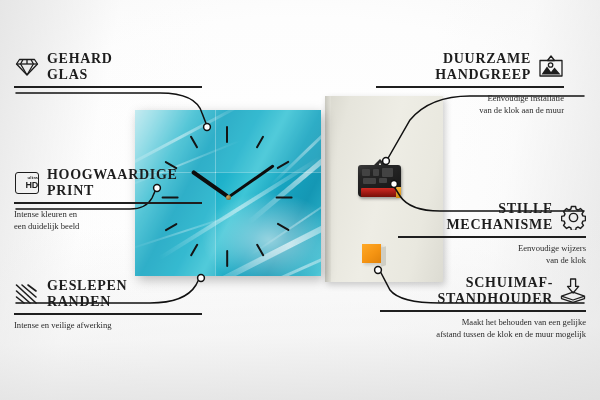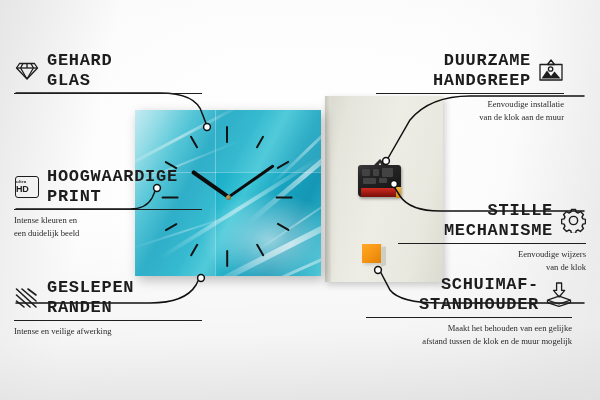--- a/index.html
+++ b/index.html
@@ -171,23 +171,23 @@
 
   .feat-head {
     display: flex;
     align-items: center;
     gap: 7px;
     min-height: 30px;
   }
   .feature.right .feat-head { flex-direction: row-reverse; }
 
   .feat-title {
-    font-family: Liberation Mono, monospace;
+    font-family: Liberation Serif, serif;
     font-weight: bold;
-    font-size: 17px;
+    font-size: 14px;
     letter-spacing: 0.7px;
     line-height: 1.15;
     color: #1d1d1d;
     text-transform: uppercase;
     white-space: pre-line;
   }
   .feat-rule {
     height: 1.4px;
     background: #1f1f1f;
     margin: 3px 0 4px 0;
@@ -210,21 +210,21 @@
     justify-content: center;
   }
   .icon-box svg { display: block; }
 
   .hd-badge {
     width: 22px; height: 20px;
     border: 1.4px solid #1d1d1d;
     border-radius: 3px;
     display: flex;
     flex-direction: column;
-    align-items: flex-start;
+    align-items: flex-end;
     justify-content: center;
     line-height: 1;
   }
   .hd-ultra {
     font-family: "Liberation Sans", sans-serif;
     font-size: 4.4px;
     font-weight: bold;
     letter-spacing: 0.2px;
     color: #1d1d1d;
   }
@@ -414,21 +414,21 @@
         </svg>
       </span>
       <span class="feat-title">STILLE
 MECHANISME</span>
     </div>
     <div class="feat-rule"></div>
     <div class="feat-desc">Eenvoudige wijzers
 van de klok</div>
   </div>
 
-  <div class="feature right" style="left:366px; top:275px; width:206px;">
+  <div class="feature right" style="left:380px; top:275px; width:206px;">
     <div class="feat-head">
       <span class="icon-box">
         <svg width="26" height="26" viewBox="0 0 26 26">
           <g fill="none" stroke="#1d1d1d" stroke-width="1.3" stroke-linejoin="round">
             <path d="M10.6,1 h5 v7.4 h3.1 L13.1,15 L7.5,8.4 h3.1 Z"></path>
             <path d="M13,14.2 L24.5,18.2 L13,22 L1.5,18.2 Z"></path>
             <path d="M1.5,18.2 v2.4 L13,24.4 L24.5,20.6 v-2.4"></path>
           </g>
         </svg>
       </span>

